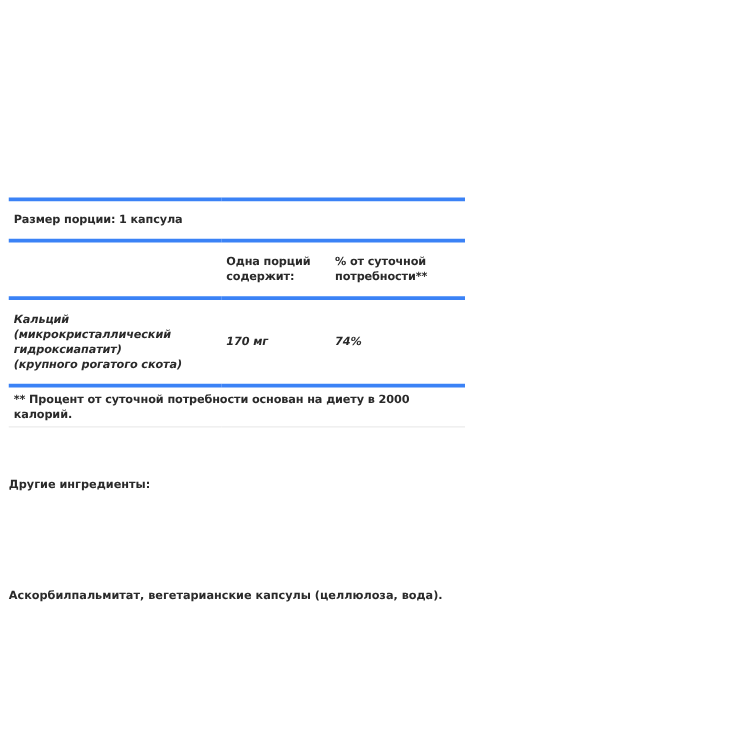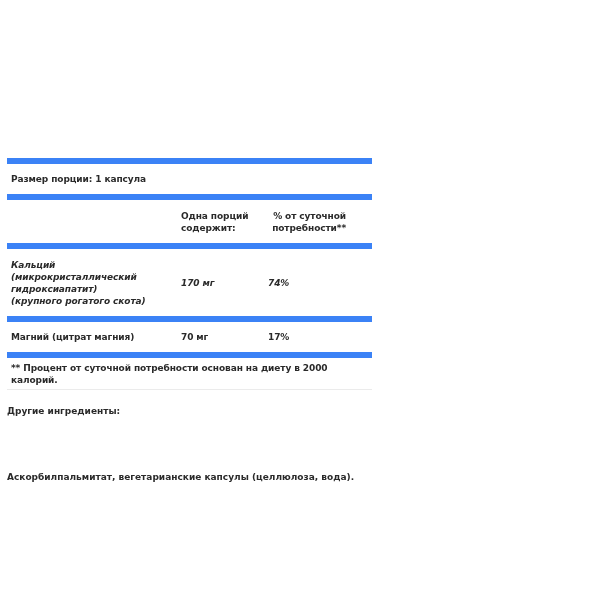--- a/index.html
+++ b/index.html
@@ -18,41 +18,41 @@
       position: relative;
     }
     .facts-table {
       position: absolute;
       left: 7px;
       top: 158px;
       width: 365px;
       border-collapse: collapse;
     }
     .facts-table td {
-      border-top: 6px solid #3b82f6;
+      border-top: 3px solid #3b82f6;
       padding: 0 0 0 4px;
       vertical-align: middle;
       line-height: 12px;
       letter-spacing: -0.1px;
     }
     .facts-table tr.last td {
       border-bottom: 1px solid #ebebeb;
     }
     .row-single td { height: 30px; }
     .row-header td { height: 43px; }
     .row-calcium td { height: 67px; font-style: italic; }
     .row-mg td { height: 30px; }
     .row-note td { height: 31px; }
     .col1 { width: 166px; }
     .col2 { width: 83px; padding-left: 4px !important; }
     .col3 { }
     .other-title {
       position: absolute;
       left: 7px;
-      top: 405px;
+      top: 382px;
       line-height: 12px;
     }
     .other-text {
       position: absolute;
       left: 7px;
       top: 427px;
       line-height: 12px;
       margin-top: 44px;
     }
   </style>
@@ -63,34 +63,29 @@
   <tbody>
       <tr class="row-single">
     <td colspan="3">Размер порции: 1 капсула</td>
   </tr>
   <tr class="row-header">
     <td class="col1"></td>
     <td class="col2">
           <span style="display:block;width:72px;">Одна порций содержит:</span>
         </td>
     <td class="col3">
-          <span style="display:block;width:78px;text-align:right;">% от суточной потребности**</span>
+          <span style="display:block;width:78px;">% от суточной потребности**</span>
         </td>
   </tr>
   <tr class="row-calcium">
     <td class="col1">
           <span style="display:block;width:140px;">Кальций (микрокристаллический гидроксиапатит) (крупного рогатого скота)</span>
         </td>
     <td class="col2">170 мг</td>
     <td class="col3">74%</td>
-  </tr>
-  <tr class="row-mg">
-    <td class="col1">Магний (цитрат магния)</td>
-    <td class="col2">70 мг</td>
-    <td class="col3">17%</td>
   </tr>
   <tr class="row-note last">
     <td colspan="3">** Процент от суточной потребности основан на диету в 2000 калорий.</td>
   </tr>
 </tbody>
   </table>
 
 <div class="other-title">Другие ингредиенты:</div>
 <div class="other-text">Аскорбилпальмитат, вегетарианские капсулы (целлюлоза, вода).</div>
 

